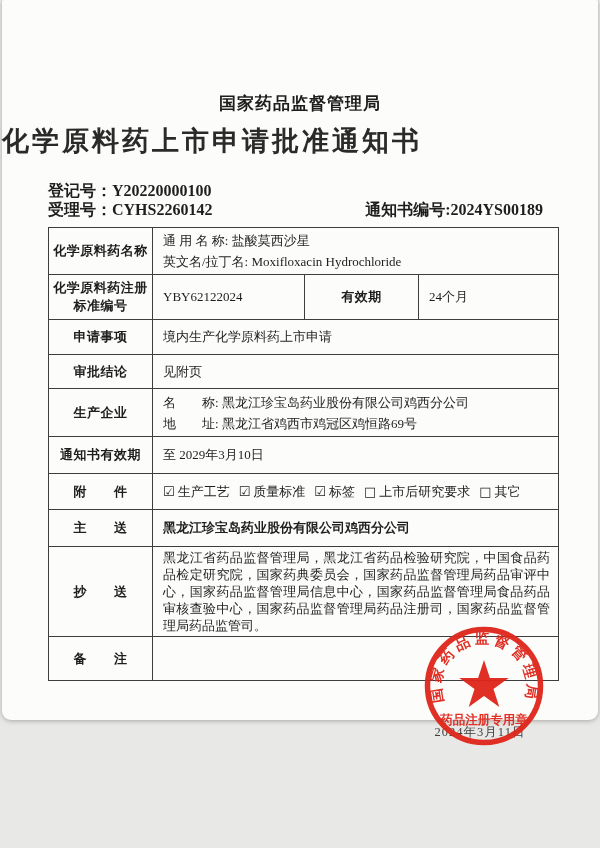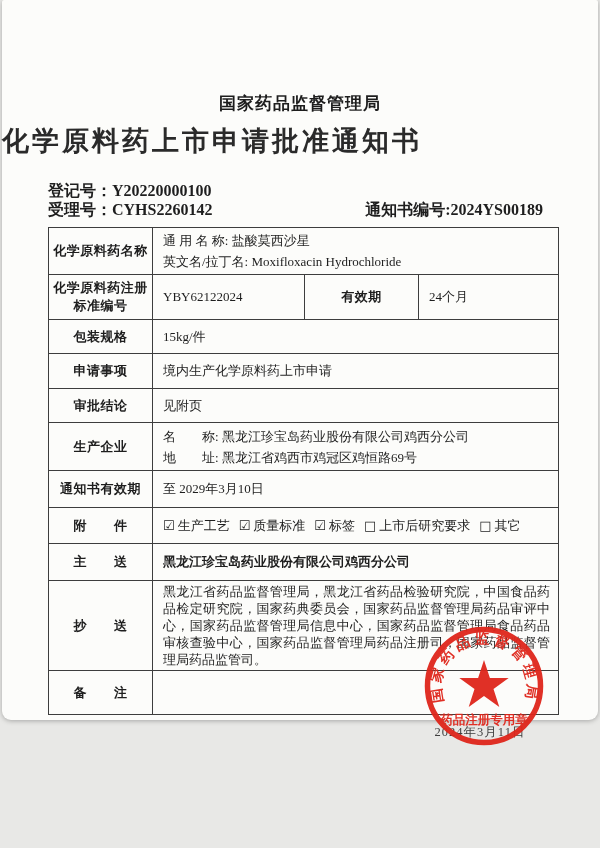--- a/index.html
+++ b/index.html
@@ -87,24 +87,20 @@
           <div class="line"><span>通 用 名 称:</span> <span>盐酸莫西沙星</span></div>
           <div class="line"><span>英文名/拉丁名:</span> <span>Moxifloxacin Hydrochloride</span></div>
         </td>
       </tr>
       <tr class="r2">
         <td class="lbl">化学原料药注册标准编号</td>
         <td class="val">YBY62122024</td>
         <td class="lbl">有效期</td>
         <td class="val">24个月</td>
       </tr>
-      <tr class="r3">
-        <td class="lbl">包装规格</td>
-        <td class="val" colspan="3">15kg/件</td>
-      </tr>
       <tr class="r4">
         <td class="lbl">申请事项</td>
         <td class="val" colspan="3">境内生产化学原料药上市申请</td>
       </tr>
       <tr class="r5">
         <td class="lbl">审批结论</td>
         <td class="val" colspan="3">见附页</td>
       </tr>
       <tr class="r6">
         <td class="lbl">生产企业</td>

